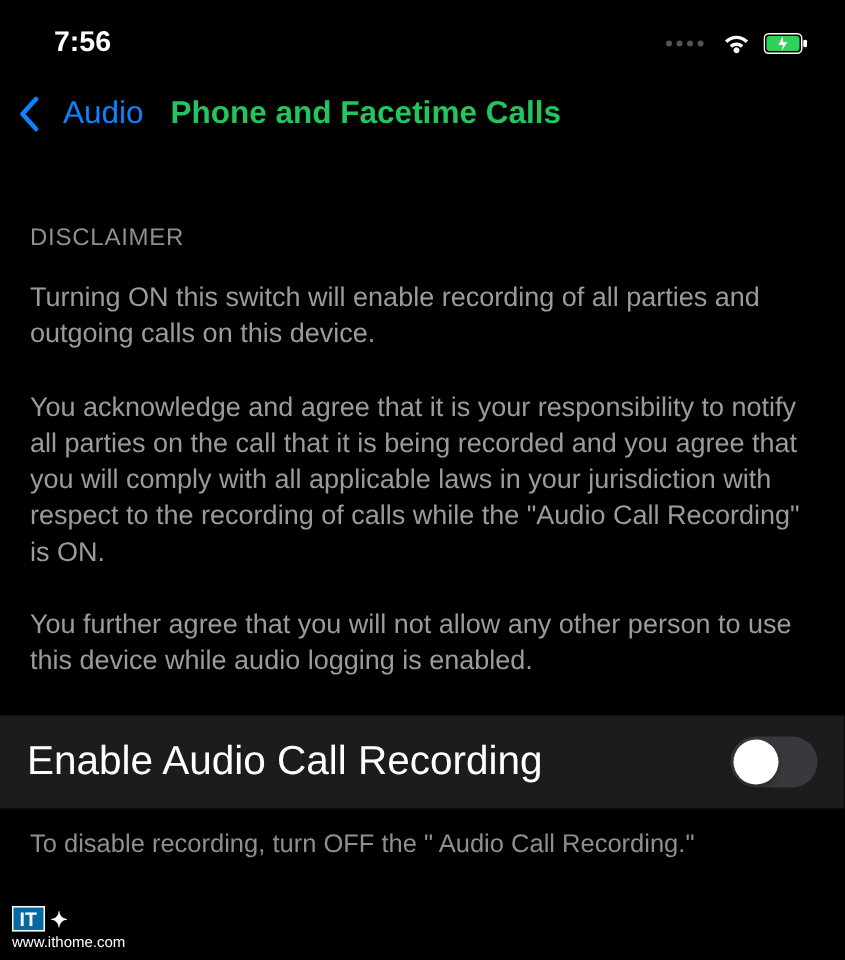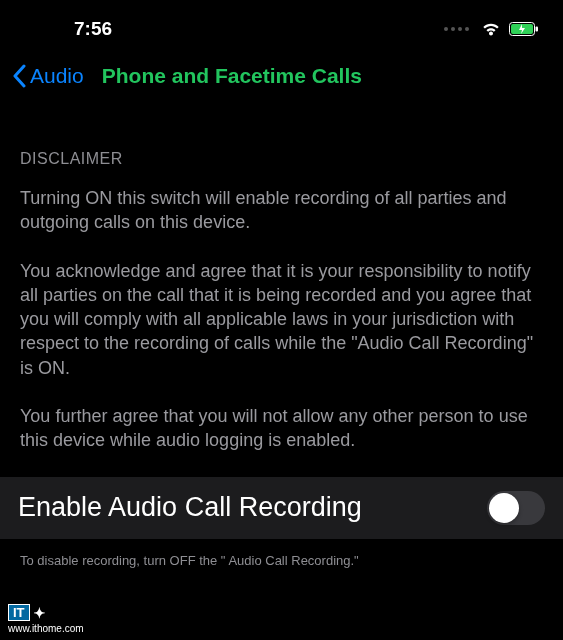--- a/index.html
+++ b/index.html
@@ -15,21 +15,20 @@
     color: #fff;
     overflow: hidden;
     position: relative;
   }
   .status-bar {
     display: flex;
     justify-content: space-between;
     align-items: center;
     padding: 12px 24px 10px 36px;
     height: 56px;
-    margin-left: 38px;
   }
   .time {
     font-size: 19px;
     font-weight: 600;
     color: #fff;
   }
   .status-icons {
     display: flex;
     align-items: center;
     gap: 7px;
@@ -55,21 +54,21 @@
     align-items: center;
     color: #0a84ff;
     cursor: pointer;
   }
   .back-chevron {
     width: 14px;
     height: 24px;
   }
   .back-label {
     font-size: 21px;
-    margin-left: 4px;
+    margin-left: 16px;
   }
   .page-title {
     font-size: 21px;
     font-weight: 600;
     color: #22c55e;
     margin-left: 18px;
   }
   .content {
     padding: 44px 20px 0 20px;
   }
@@ -110,21 +109,21 @@
     width: 30px;
     height: 30px;
     background: #fff;
     border-radius: 50%;
     top: 2px;
     left: 2px;
     box-shadow: 0 2px 4px rgba(0,0,0,0.3);
   }
   .footer-text {
     color: #8e8e93;
-    font-size: 13px;
+    font-size: 17px;
     padding: 14px 20px 0 20px;
   }
   .watermark {
     position: absolute;
     bottom: 6px;
     left: 8px;
     display: flex;
     flex-direction: column;
     align-items: flex-start;
     gap: 2px;

